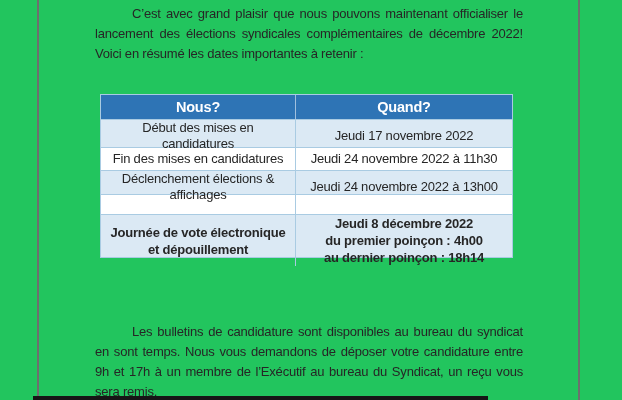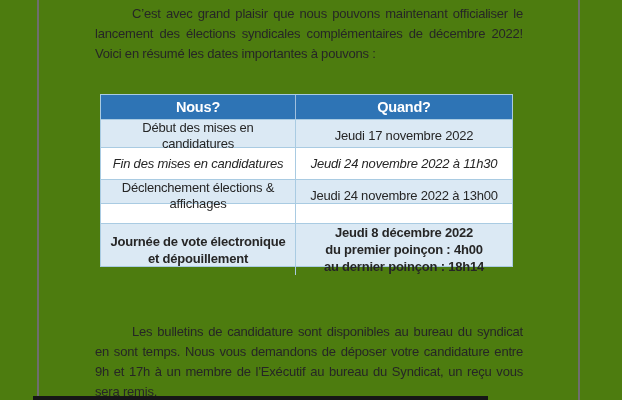--- a/index.html
+++ b/index.html
@@ -1,21 +1,21 @@
 <!DOCTYPE html>
 <html style="--header_bg: #2e74b5; --header_text: #ffffff; --row_shaded_bg: #dbe9f4; --border: #a9cbe2; --text: #262626;"><head>
 <meta charset="utf-8">
 <style>
   * { margin: 0; padding: 0; box-sizing: border-box; }
   html, body { background: #ffffff; }
   .page {
     position: relative;
     width: 622px;
     height: 400px;
-    background: #4d7c0f;
+    background: #22c55e;
     overflow: hidden;
     font-family: "Liberation Sans", sans-serif;
     color: var(--text, #262626);
   }
   
   .scan-edge-left  { position: absolute; left: 37px;  top: 0; width: 2px; height: 400px; background: #6e6e6e; }
   .scan-edge-right { position: absolute; left: 578px; top: 0; width: 2px; height: 400px; background: #6e6e6e; }
   .scan-bar-bottom { position: absolute; left: 33px;  top: 396px; width: 455px; height: 4px; background: #161616; }
 
   
@@ -39,39 +39,39 @@
     text-align: center; white-space: pre-line; line-height: 16px;
     padding: 0 6px;
   }
   .cell.c2 { border-left: 1px solid var(--border, #a9cbe2); }
   .thead { background: var(--header_bg, #2e74b5); height: 24px; }
   .thead .cell { color: var(--header_text, #ffffff); font-weight: bold; font-size: 14.5px; }
   .thead .cell.c2 { border-left: 1px solid rgba(255,255,255,0.55); }
   .trow.shaded { background: var(--row_shaded_bg, #dbe9f4); }
   .trow.plain  { background: #ffffff; }
   .r1 { height: 28px; }
-  .r2 { height: 32px; font-style: italic; }
+  .r2 { height: 23px; }
   .r3 { height: 24px; }
   .r4 { height: 20px; }
   .r5 { height: 43px; }
   .r5 .cell { font-weight: bold; line-height: 17px; }
 </style>
 </head>
 <body>
 
 <div class="page">
 
   <div class="scan-edge-left"></div>
   <div class="scan-edge-right"></div>
   <div class="scan-bar-bottom"></div>
 
   <div class="para intro">
     <div class="line fill indent">C’est avec grand plaisir que nous pouvons maintenant officialiser le</div>
     <div class="line fill">lancement des élections syndicales complémentaires de décembre 2022!</div>
-    <div class="line">Voici en résumé les dates importantes à pouvons :</div>
+    <div class="line">Voici en résumé les dates importantes à retenir :</div>
   </div>
 
   <div class="dates-table">
     <div class="trow thead">
       <div class="cell c1">Nous?</div>
       <div class="cell c2">Quand?</div>
     </div>
     <div class="trow shaded r1">
       <div class="cell c1">Début des mises en candidatures</div>
       <div class="cell c2">Jeudi 17 novembre 2022</div>

